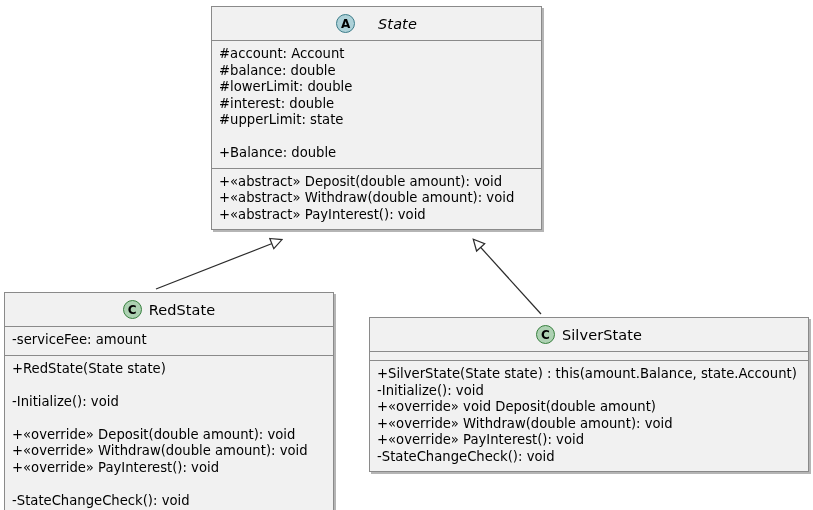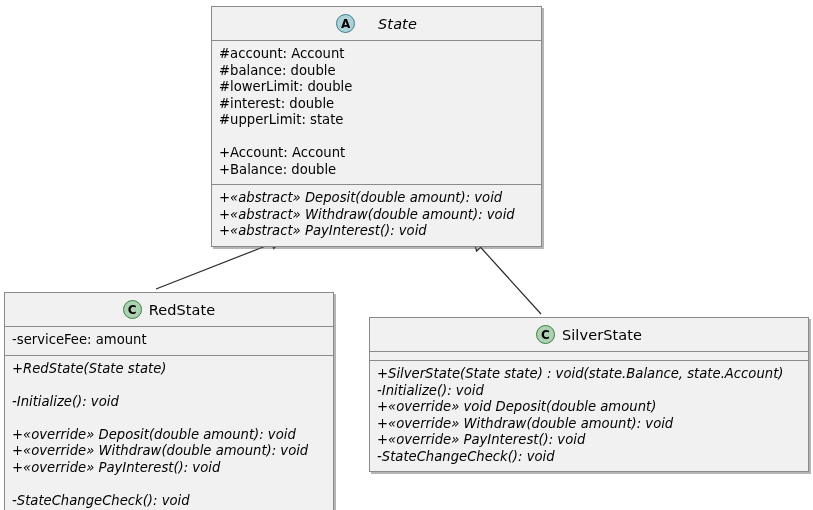--- a/index.html
+++ b/index.html
@@ -85,21 +85,20 @@
     margin-left: 16px;
   }
 
   .compartment {
     box-sizing: border-box;
     padding: 5px 8px 6px 7px;
     border-bottom: 1px solid #8a8a8a;
   }
   .compartment:last-child {
     border-bottom: none;
-    font-style: italic;
   }
   .compartment.empty {
     padding: 0;
     height: 9px;
   }
 
   .member {
     font-size: 13.2px;
     line-height: 16.5px;
     color: #000000;
@@ -141,21 +140,20 @@
       <span class="stereo-icon icon-abstract">A</span>
       <span class="class-title italic">State</span>
     </div>
     <div class="compartment">
       <div class="member">#account: Account</div>
       <div class="member">#balance: double</div>
       <div class="member">#lowerLimit: double</div>
       <div class="member">#interest: double</div>
       <div class="member">#upperLimit: state</div>
       <div class="member spacer"></div>
-      <div class="member">+Account: Account</div>
       <div class="member">+Balance: double</div>
     </div>
     <div class="compartment">
       <div class="member">+«abstract» Deposit(double amount): void</div>
       <div class="member">+«abstract» Withdraw(double amount): void</div>
       <div class="member">+«abstract» PayInterest(): void</div>
     </div>
   </div>
 
   <div class="uml-class" id="class-redstate">
@@ -179,21 +177,21 @@
     </div>
   </div>
 
   <div class="uml-class" id="class-silverstate">
     <div class="class-header">
       <span class="stereo-icon icon-class">C</span>
       <span class="class-title">SilverState</span>
     </div>
     <div class="compartment empty"></div>
     <div class="compartment">
-      <div class="member">+SilverState(State state) : void(state.Balance, state.Account)</div>
+      <div class="member">+SilverState(State state) : this(amount.Balance, state.Account)</div>
       <div class="member">-Initialize(): void</div>
       <div class="member">+«override» void Deposit(double amount)</div>
       <div class="member">+«override» Withdraw(double amount): void</div>
       <div class="member">+«override» PayInterest(): void</div>
       <div class="member">-StateChangeCheck(): void</div>
     </div>
   </div>
 
 </div>
 

